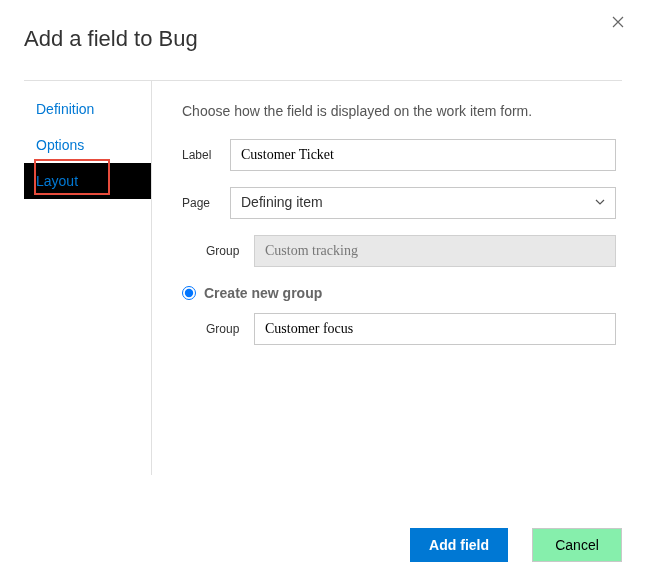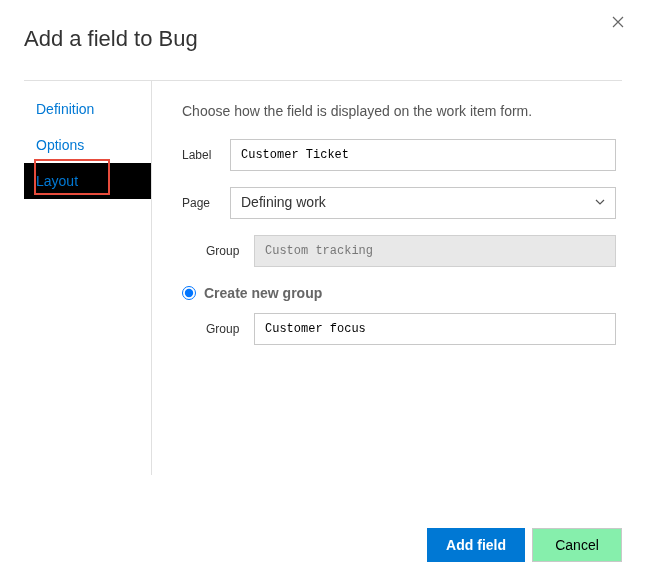--- a/index.html
+++ b/index.html
@@ -86,22 +86,22 @@
     .form-label {
       width: 48px;
       flex-shrink: 0;
       font-size: 12px;
       color: #333;
     }
     .text-input {
       flex: 1;
       border: 1px solid #c8c8c8;
       padding: 6px 10px;
-      font-size: 12px;
-      font-family: Liberation Mono, monospace;
+      font-size: 14px;
+      font-family: Liberation Serif, serif;
       height: 32px;
     }
     .text-input[disabled] {
       background: #e8e8e8;
       color: #777;
       border-color: #d0d0d0;
     }
     .select-wrap {
       flex: 1;
       position: relative;
@@ -144,21 +144,21 @@
     .radio-label.disabled { color: #999; cursor: default; }
     .group-sub {
       margin-left: 24px;
       margin-bottom: 18px;
     }
     .footer {
       position: absolute;
       bottom: 22px;
       right: 24px;
       display: flex;
-      gap: 7px;
+      gap: 24px;
     }
     .btn {
       min-width: 90px;
       height: 34px;
       padding: 0 18px;
       font-size: 14px;
       font-family: inherit;
       border: 1px solid #c8c8c8;
       background: #86efac;
       cursor: pointer;
@@ -194,21 +194,21 @@
       <p class="content-desc">Choose how the field is displayed on the work item form.</p>
 
       <div class="form-row">
         <span class="form-label">Label</span>
         <input class="text-input" type="text" value="Customer Ticket" style="">
       </div>
 
       <div class="form-row">
         <span class="form-label">Page</span>
         <div class="select-wrap">
-          <div class="select-input">Defining work</div>
+          <div class="select-input">Defining item</div>
           <span class="select-chevron">
             <svg width="12" height="12" viewBox="0 0 12 12">
                 <path d="M2 4 L6 8 L10 4" stroke="currentColor" stroke-width="1.2" fill="none"></path>
               </svg>
           </span>
         </div>
       </div>
 
       <div class="group-sub form-row">
         <span class="form-label">Group</span>

